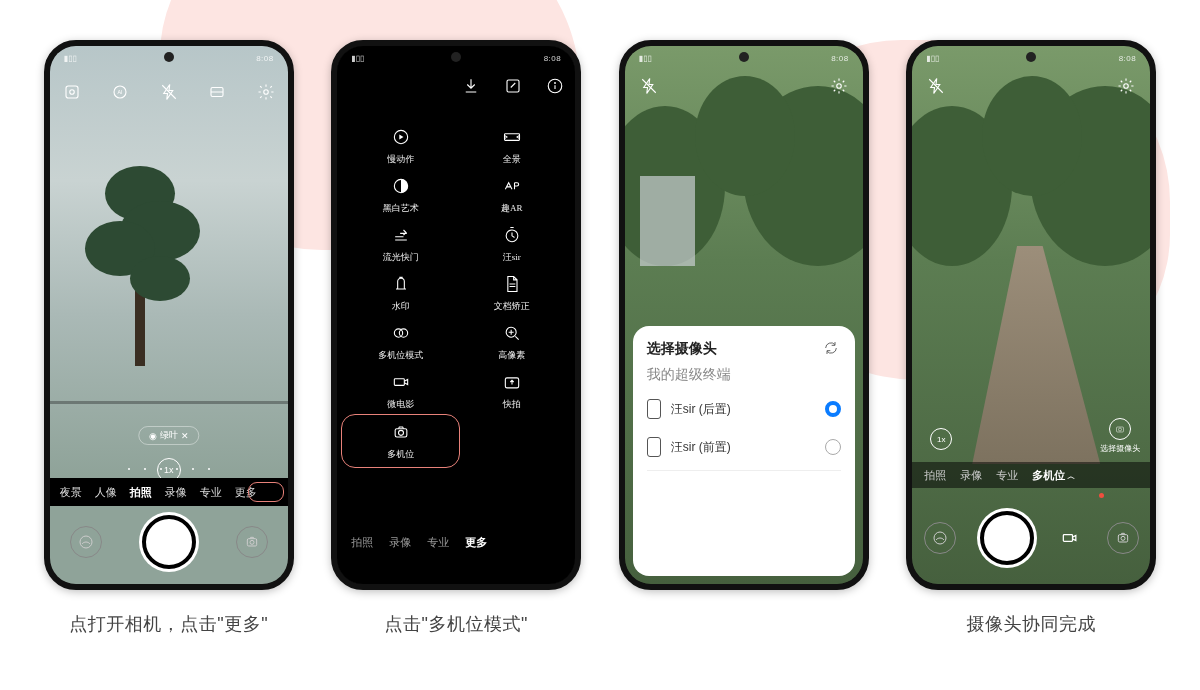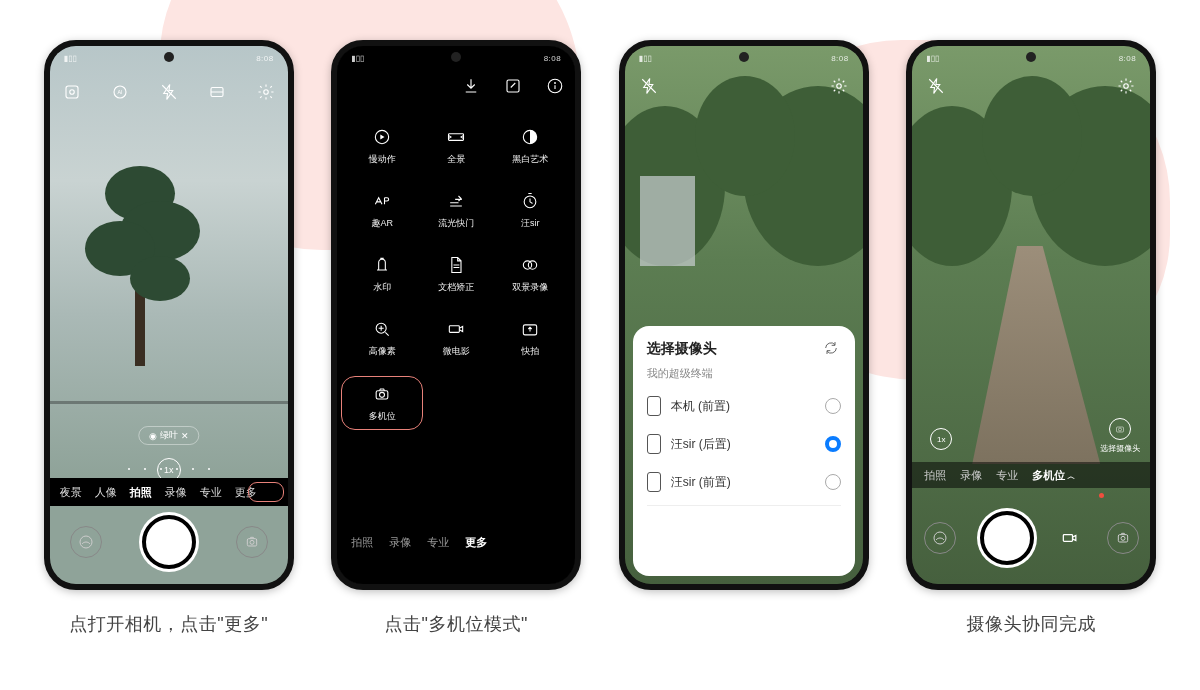--- a/index.html
+++ b/index.html
@@ -38,21 +38,21 @@
   .redring{position:absolute;border:1.5px solid #e8827a;border-radius:9px;}
   .r1{width:36px;height:20px;bottom:82px;right:4px;}
   .shutterrow{position:absolute;bottom:10px;left:0;right:0;height:64px;display:flex;align-items:center;justify-content:space-around;}
   .shutter{width:54px;height:54px;border-radius:50%;background:#fff;border:4px solid #000;box-shadow:0 0 0 3px #fff;}
   .sbtn{width:32px;height:32px;border:1.5px solid #888;border-radius:50%;display:flex;align-items:center;justify-content:center;}
   .sbtn svg{width:16px;height:16px;stroke:#ccc;fill:none;stroke-width:1.5;}
 
   
   .p2bg{position:absolute;inset:0;background:#000;}
   .topbar2{position:absolute;top:30px;right:10px;display:flex;gap:22px;z-index:10;}
-  .grid3{position:absolute;top:80px;left:0;right:0;display:grid;grid-template-columns:repeat(3,1fr);row-gap:24px;padding:0 8px;}
+  .grid3{position:absolute;top:80px;left:0;right:0;display:grid;grid-template-columns:repeat(2,1fr);row-gap:9px;padding:0 8px;font-family:Liberation Serif, serif;}
   .gitem{display:flex;flex-direction:column;align-items:center;gap:5px;color:#fff;}
   .gitem .gic{width:22px;height:22px;display:flex;align-items:center;justify-content:center;}
   .gitem .gic svg{width:20px;height:20px;stroke:#fff;fill:none;stroke-width:1.3;}
   .gitem .glb{font-size:9px;color:#eee;}
   .gitem.hl{border:1.5px solid #e8827a;border-radius:14px;padding:6px 4px;margin:-6px -4px;}
   .modesbar2{position:absolute;bottom:34px;left:0;right:0;display:flex;gap:16px;padding:0 14px;color:#999;font-size:11px;}
   .modesbar2 .m.active{color:#fff;font-weight:600;}
 
   
   .greenbg{position:absolute;inset:0;background:linear-gradient(#7a9a6a,#5c7d52 40%,#46603e);}
@@ -60,21 +60,21 @@
   .b1{width:120px;height:160px;left:-20px;top:60px;}
   .b2{width:150px;height:180px;right:-30px;top:40px;}
   .b3{width:100px;height:120px;left:70px;top:30px;}
   .building{position:absolute;left:15px;top:130px;width:55px;height:90px;background:#c9ced1;opacity:.7;}
   .p3top{position:absolute;top:30px;left:0;right:0;display:flex;justify-content:space-between;padding:0 14px;z-index:10;}
   .sheet{position:absolute;left:8px;right:8px;bottom:8px;top:280px;background:#fff;border-radius:16px;padding:14px 14px 8px;display:flex;flex-direction:column;}
   .sheet-h{display:flex;justify-content:space-between;align-items:center;margin-bottom:8px;}
   .sheet-title{font-size:14px;font-weight:600;color:#222;}
   .refresh{width:18px;height:18px;}
   .refresh svg{width:16px;height:16px;stroke:#666;fill:none;stroke-width:1.5;}
-  .sheet-sub{font-size:11px;color:#888;margin-bottom:6px;}
+  .sheet-sub{font-size:14px;color:#888;margin-bottom:6px;}
   .devrow{display:flex;align-items:center;height:38px;gap:10px;}
   .devicon{width:14px;height:20px;border:1.2px solid #555;border-radius:3px;flex-shrink:0;}
   .devlabel{flex:1;font-size:12px;color:#333;}
   .radio{width:16px;height:16px;border:1.3px solid #aaa;border-radius:50%;}
   .radio.sel{border:4px solid #0a7cff;width:16px;height:16px;}
   .sheet-actions{display:flex;border-top:1px solid #eee;margin-top:4px;}
   .sheet-actions div{flex:1;text-align:center;padding:10px 0;font-size:13px;color:#0a7cff;}
 
   
   .path{position:absolute;left:60px;right:50px;top:200px;bottom:120px;background:linear-gradient(#9c8e7a,#7d725f);clip-path:polygon(35% 0,55% 0,100% 100%,0 100%);}
@@ -282,21 +282,21 @@
             </div>
             <div class="glb">文档矫正</div>
           </div>
         <div class="gitem">
             <div class="gic">
               <svg viewBox="0 0 24 24">
                 <circle cx="9" cy="12" r="5"></circle>
                 <circle cx="15" cy="12" r="5"></circle>
               </svg>
             </div>
-            <div class="glb">双景录像</div>
+            <div class="glb">多机位模式</div>
           </div>
         <div class="gitem">
             <div class="gic">
               <svg viewBox="0 0 24 24">
                 <circle cx="11" cy="11" r="6"></circle>
                 <path d="M20 20l-4-4M11 8v6M8 11h6"></path>
               </svg>
             </div>
             <div class="glb">高像素</div>
           </div>
@@ -369,25 +369,20 @@
       <div class="sheet">
         <div class="sheet-h">
           <div class="sheet-title">选择摄像头</div>
           <div class="refresh"><svg viewBox="0 0 24 24">
                 <path d="M4 12a8 8 0 0114-5M20 12a8 8 0 01-14 5M18 3v5h-5M6 21v-5h5"></path>
               </svg></div>
         </div>
         <div class="sheet-sub">我的超级终端</div>
         <div class="devrow">
             <div class="devicon"></div>
-            <div class="devlabel">本机 (前置)</div>
-            <div class="radio"></div>
-          </div>
-        <div class="devrow">
-            <div class="devicon"></div>
             <div class="devlabel">汪sir (后置)</div>
             <div class="radio sel"></div>
           </div>
         <div class="devrow">
             <div class="devicon"></div>
             <div class="devlabel">汪sir (前置)</div>
             <div class="radio"></div>
           </div>
         <div class="sheet-actions">
         </div>

